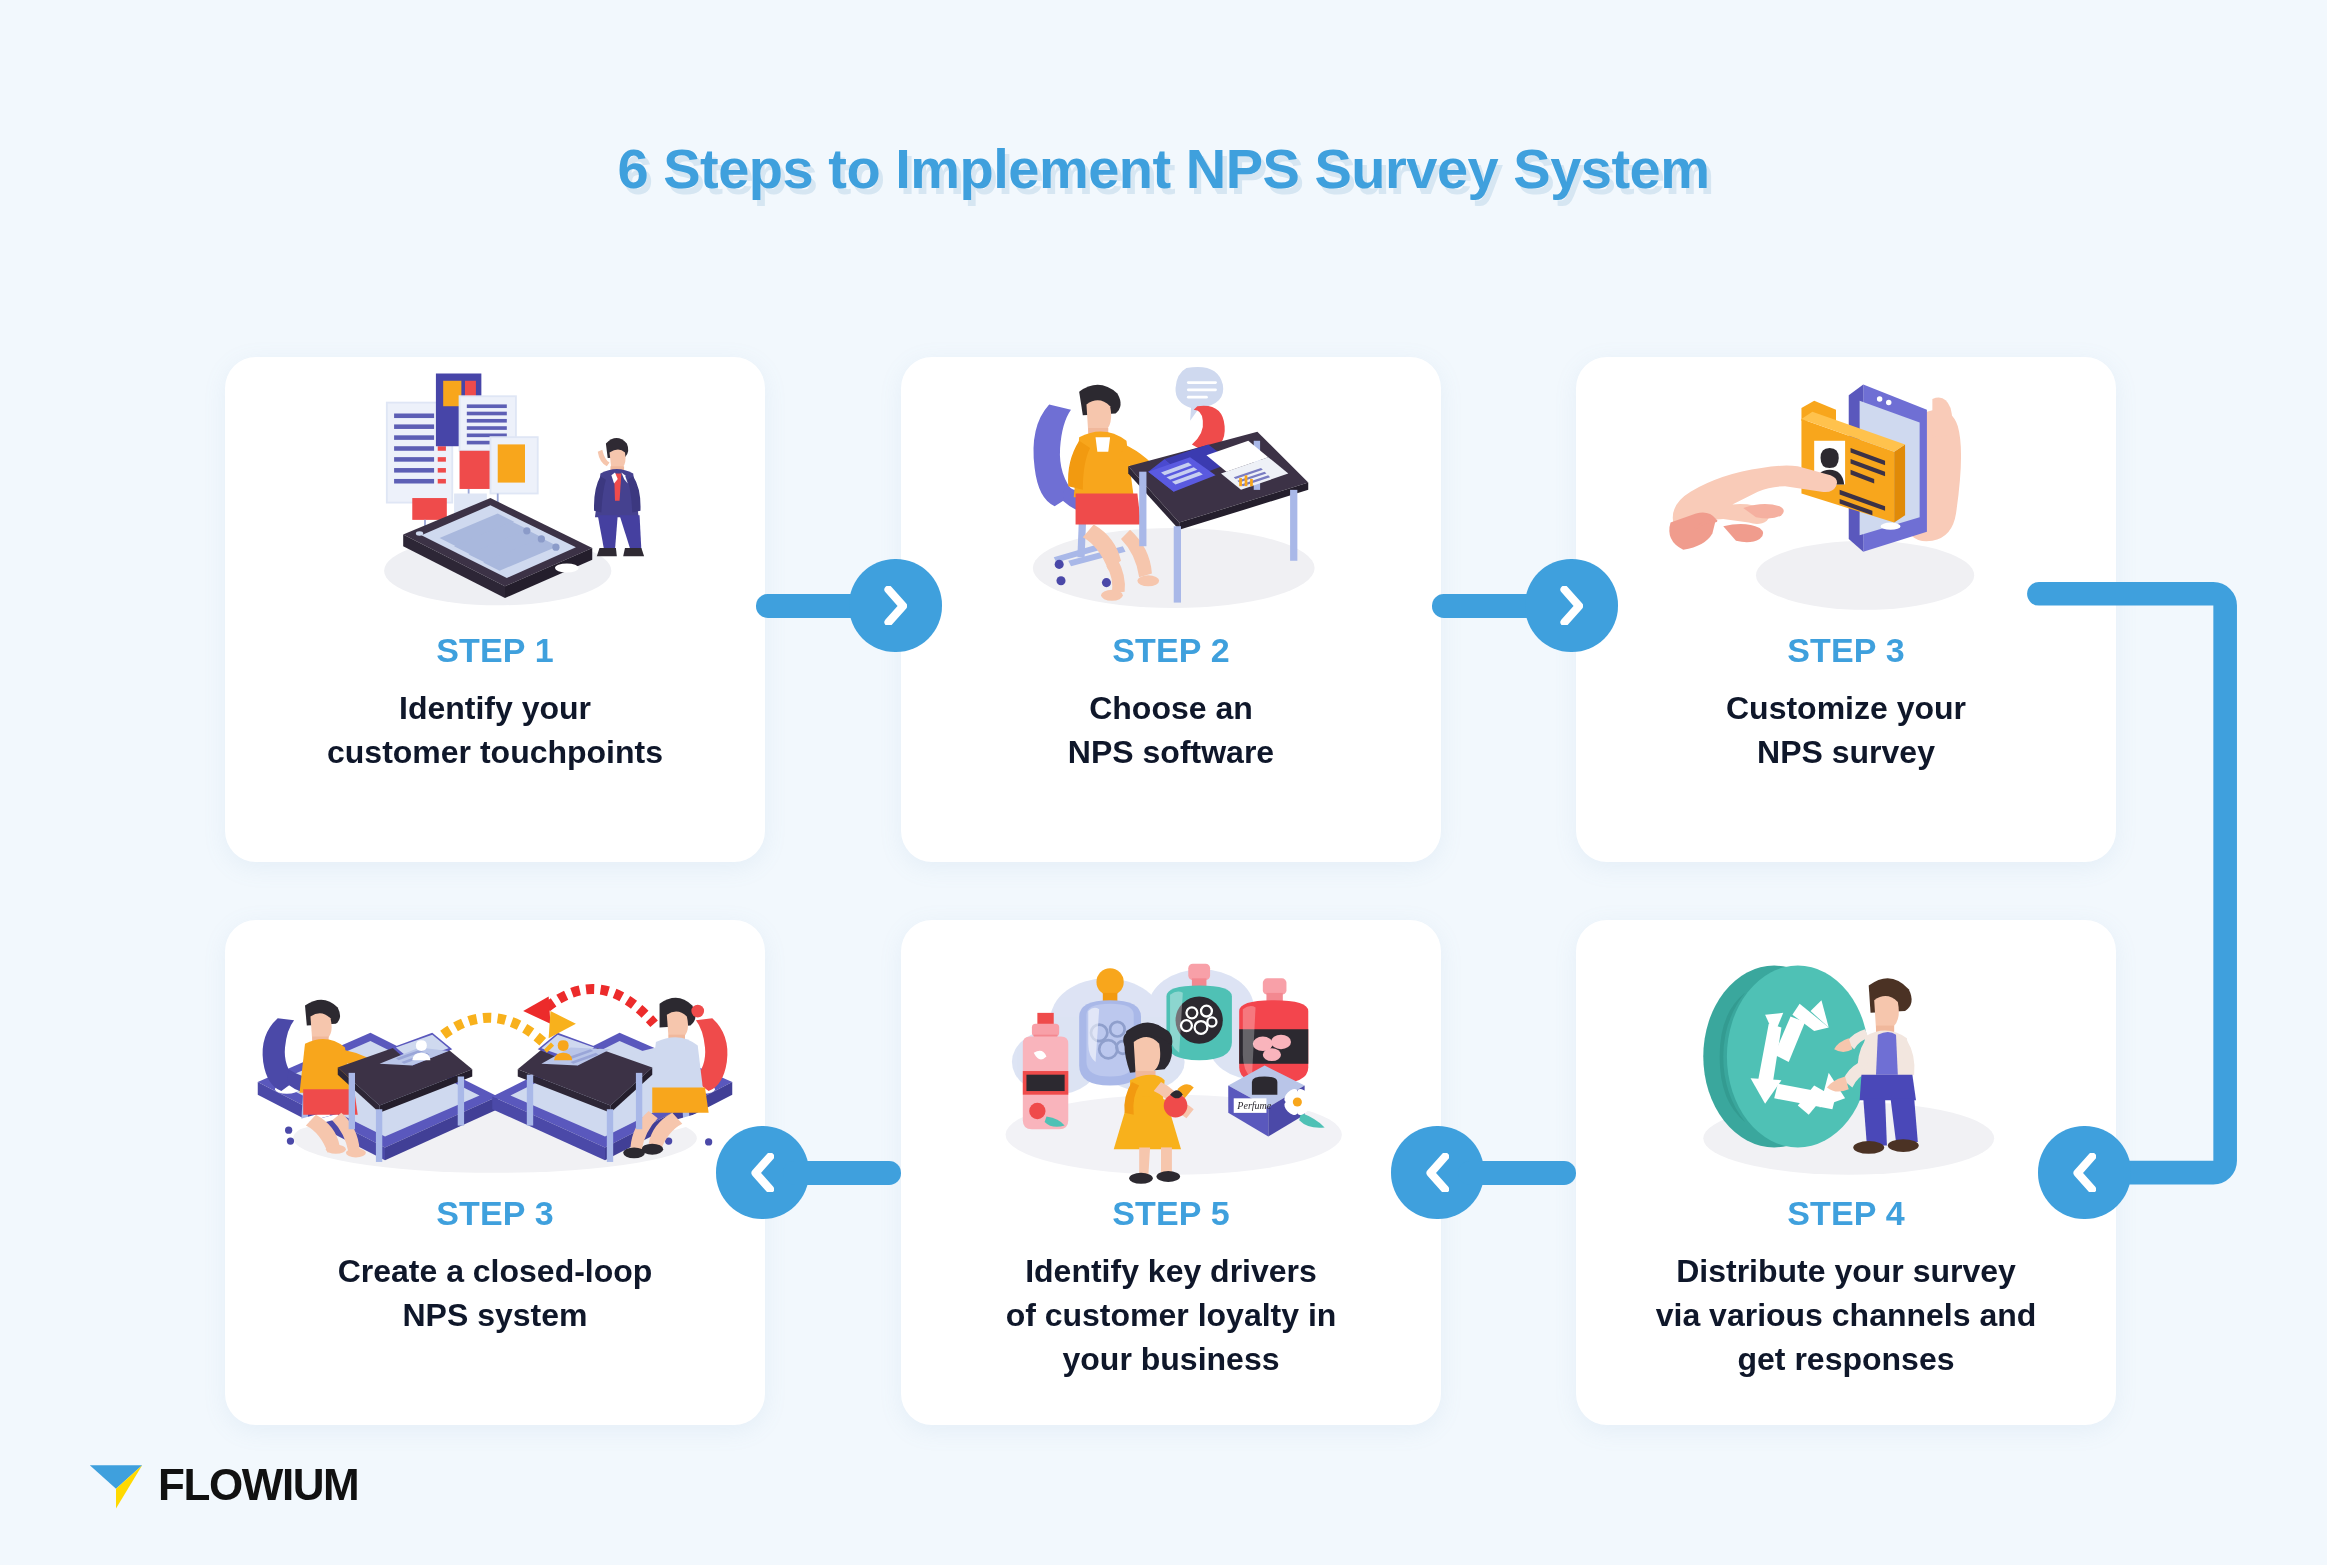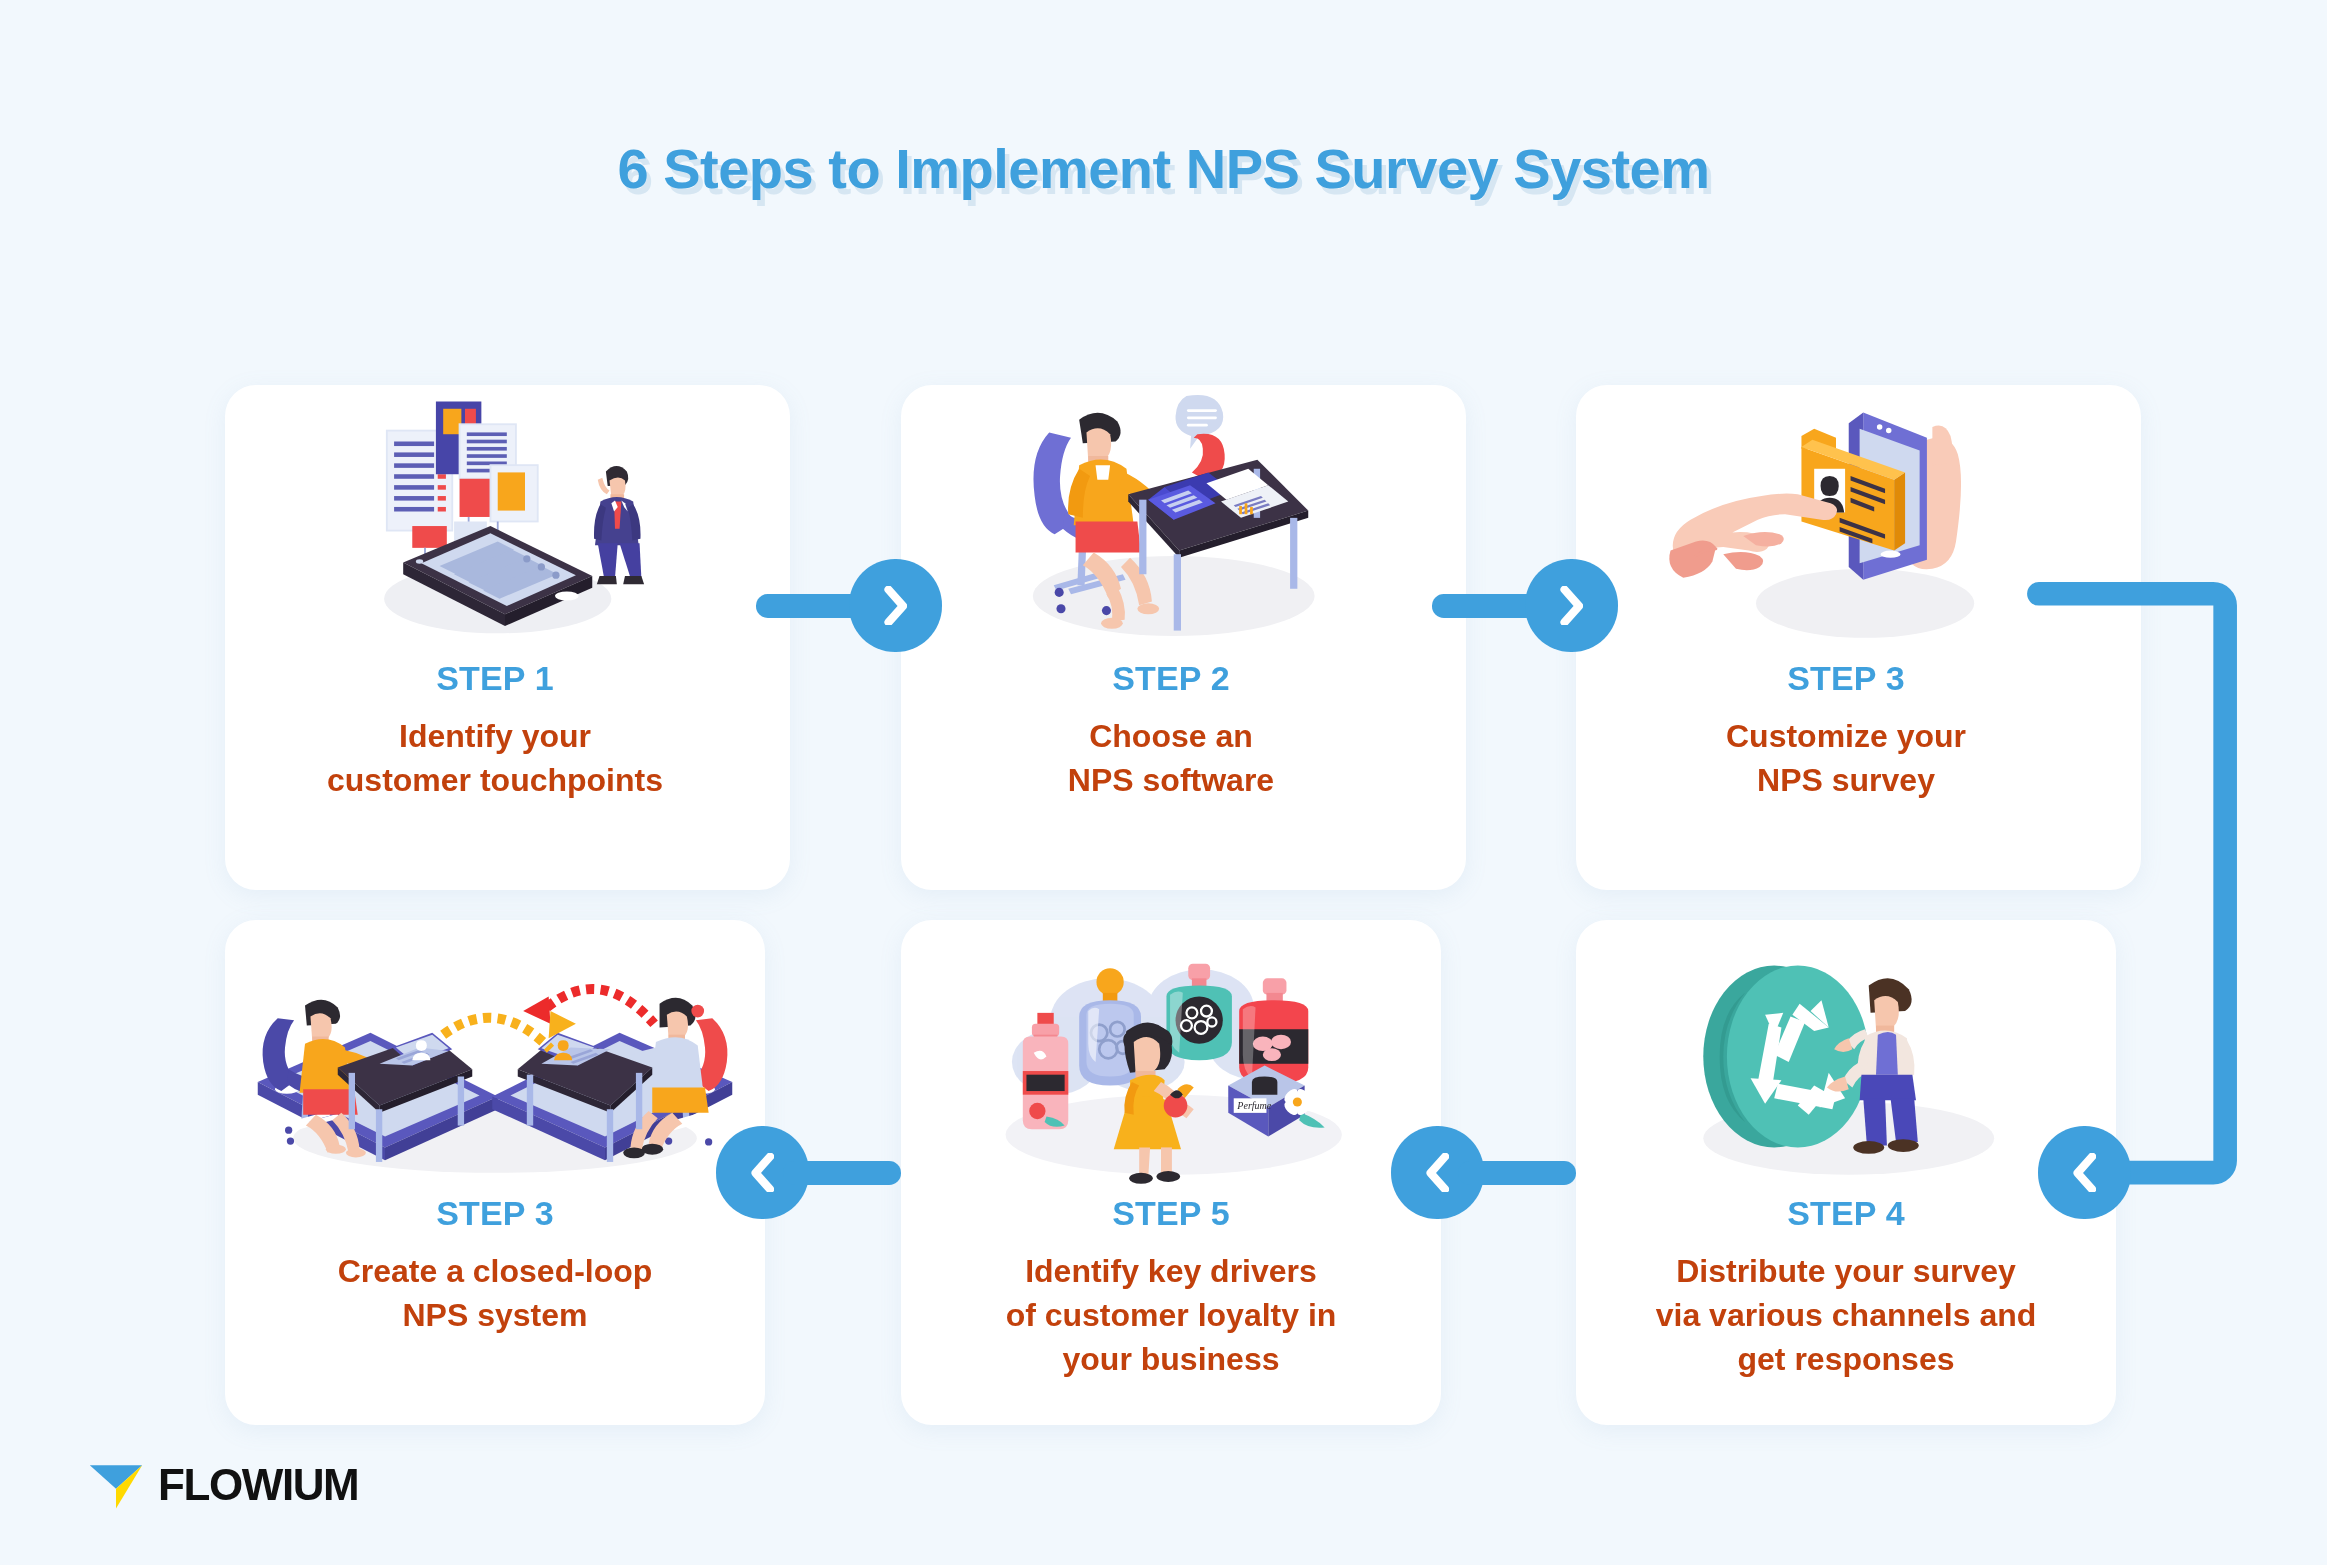--- a/index.html
+++ b/index.html
@@ -39,21 +39,21 @@
   
   .card {
     position: absolute;
     width: 540px;
     height: 505px;
     background: #ffffff;
     border-radius: 31px;
     box-shadow: 0 5.5px 23.6px rgba(120,160,200,0.10);
     overflow: hidden;
   }
-  .card.r1 { top: 385px; padding-left: 25px; }
+  .card.r1 { top: 357px; }
   .card.r2 { top: 920px; }
   .card.c1 { left: 225px; }
   .card.c2 { left: 901px; }
   .card.c3 { left: 1576px; }
 
   .art {
     position: absolute;
     top: 0; left: 0;
     width: 540px;
     height: 273px;
@@ -71,21 +71,21 @@
     letter-spacing: 0.2px;
   }
   .step-desc {
     position: absolute;
     top: 329px;
     left: 18px; width: 504px;
     text-align: center;
     font-size: 32px;
     line-height: 44px;
     font-weight: 700;
-    color: #c2410c;
+    color: #0f172a;
     white-space: pre-line;
   }
 
   
   .conn { position: absolute; }
   .conn-bar {
     position: absolute;
     height: 23.6px;
     background: #3fa0dd;
     border-radius: 11.8px;

